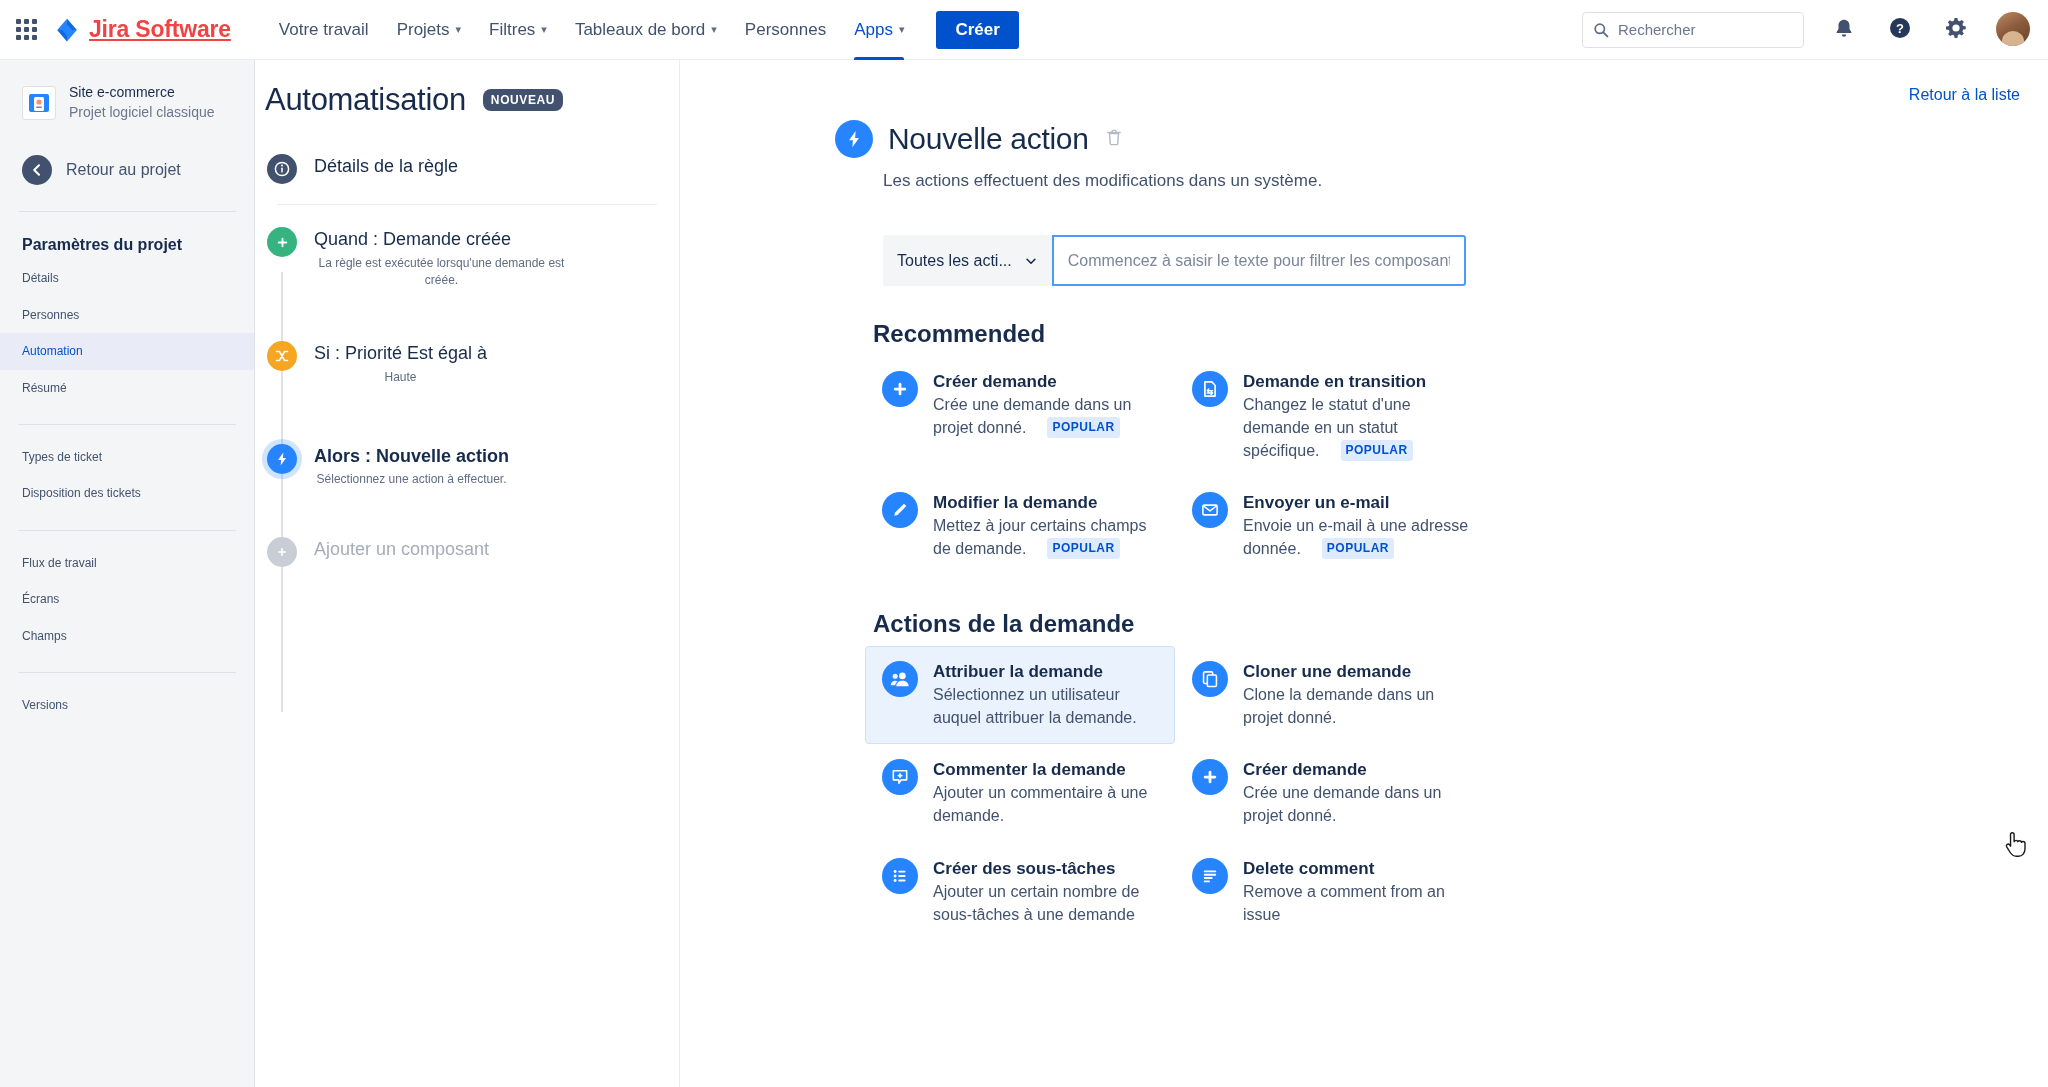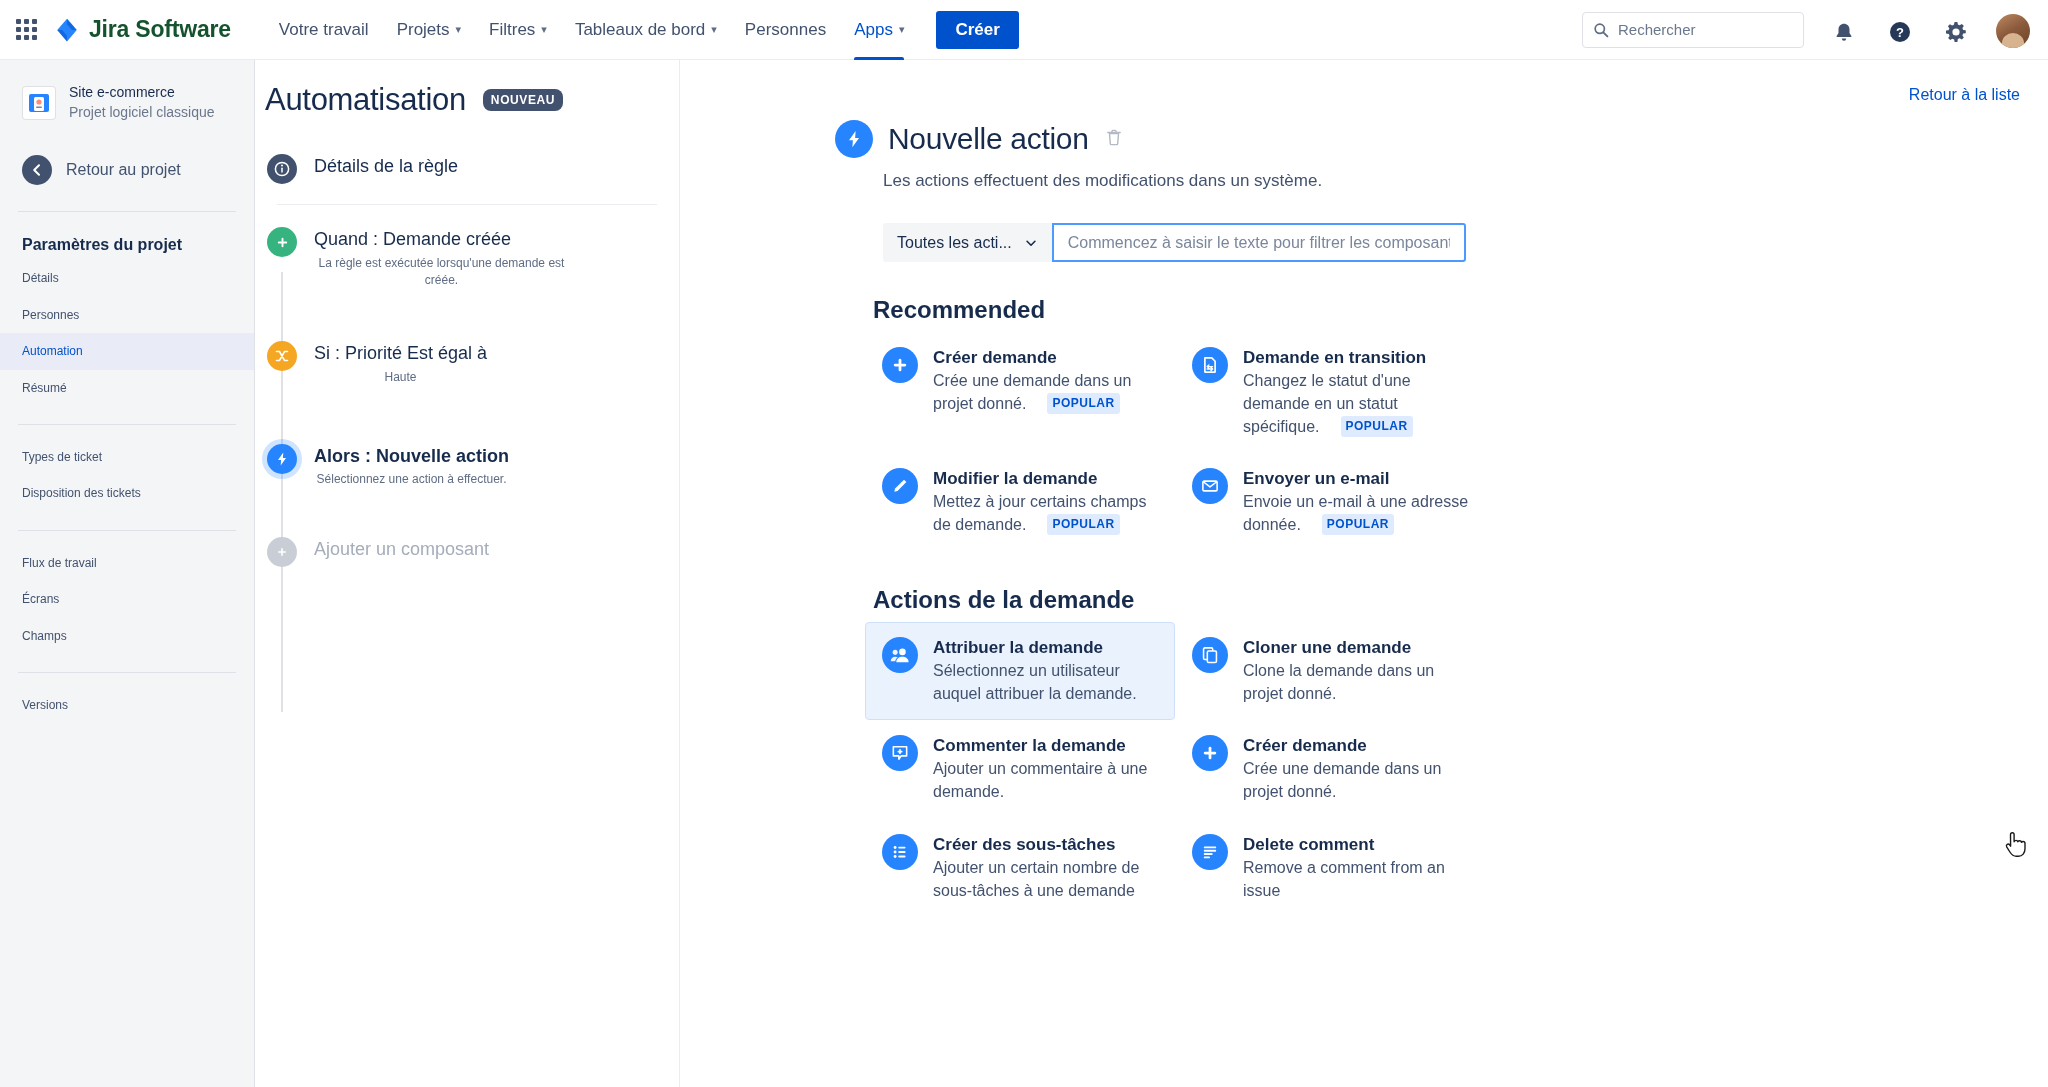--- a/index.html
+++ b/index.html
@@ -23,39 +23,39 @@
   .grid-icon {
     width: 28px; height: 28px;
     display: grid; grid-template-columns: repeat(3, 5px);
     grid-template-rows: repeat(3, 5px); gap: 3px;
     align-content: center; justify-content: center;
     margin-right: 14px; cursor: pointer; border-radius: 3px;
   }
   .grid-icon i { background: #42526e; border-radius: 1px; display:block; width:5px; height:5px;}
   .brand { display: flex; align-items: center; gap: 9px; margin-right: 34px; cursor: pointer;}
   .brand-mark { width: 26px; height: 26px; }
-  .brand-text { font-size: 23px; font-weight: 600; color: #14532d; letter-spacing: -0.2px;}
+  .brand-text { font-size: 23px; font-weight: 600; color: #ef4444; letter-spacing: -0.2px; text-decoration: underline;}
   .navitem {
     display: flex; align-items: center; gap: 6px;
     font-size: 17px; color: #42526e; font-weight: 500;
     padding: 0 14px; height: 60px; cursor: pointer;
     position: relative; white-space: nowrap;
   }
   .navitem.active { color: #0052cc; }
   .navitem.active::after {
     content:""; position:absolute; left:14px; right:14px; bottom:0;
     height:3px; background:#0052cc; border-radius: 2px 2px 0 0;
   }
   .caret { font-size: 11px; color:#5e6c84; line-height:1; }
   .create-btn {
     margin-left: 18px; background: #0052cc; color:#fff;
     font-size: 17px; font-weight: 600; border: none; border-radius: 3px;
     padding: 9px 19px; cursor: pointer;
   }
-  .nav-right { margin-left: auto; display: flex; align-items: flex-end; gap: 24px; }
+  .nav-right { margin-left: auto; display: flex; align-items: flex-start; gap: 24px; }
   .searchbox {
     display:flex; align-items:center; gap:9px;
     width: 222px; height: 36px;
     border: 1.5px solid #dfe1e6; border-radius: 4px;
     background: #fff; padding: 0 10px; cursor: text;
   }
   .searchbox .ph { font-size: 15px; color:#6b778c; }
   .iconbtn { width: 32px; height: 32px; display:flex; align-items:center; justify-content:center; cursor:pointer; border-radius:50%; }
   .avatar {
     width: 34px; height: 34px; border-radius: 50%;
@@ -139,21 +139,21 @@
   .inner { width: 800px; margin-left: 155px; }
   .action-head { display:flex; align-items:center; gap:15px; margin-top: 38px;}
   .bolt-circle {
     width: 38px; height:38px; border-radius:50%; background:#2684ff; flex:none;
     display:flex; align-items:center; justify-content:center;
   }
   .action-title { font-size: 30px; font-weight:500; color:#172b4d; letter-spacing:-.3px;}
   .trash { cursor:pointer; }
   .action-sub { font-size: 17px; color:#42526e; margin: 13px 0 0 48px; }
 
-  .filterrow { display:flex; margin: 32px 0 0 48px; height: 39px; }
+  .filterrow { display:flex; margin: 44px 0 0 48px; height: 51px; }
   .select-pill {
     display:flex; align-items:center; gap:12px;
     background:#f4f5f7; border-radius:3px 0 0 3px;
     padding: 0 14px; font-size: 16px; color:#172b4d; cursor:pointer;
     min-width: 160px; justify-content: space-between;
   }
   .filter-input {
     flex: 1; border: 2px solid #4c9aff; border-left: 2px solid #4c9aff;
     border-radius: 0 3px 3px 0; background:#fff;
     font-size: 16px; color:#172b4d; padding: 0 14px;

